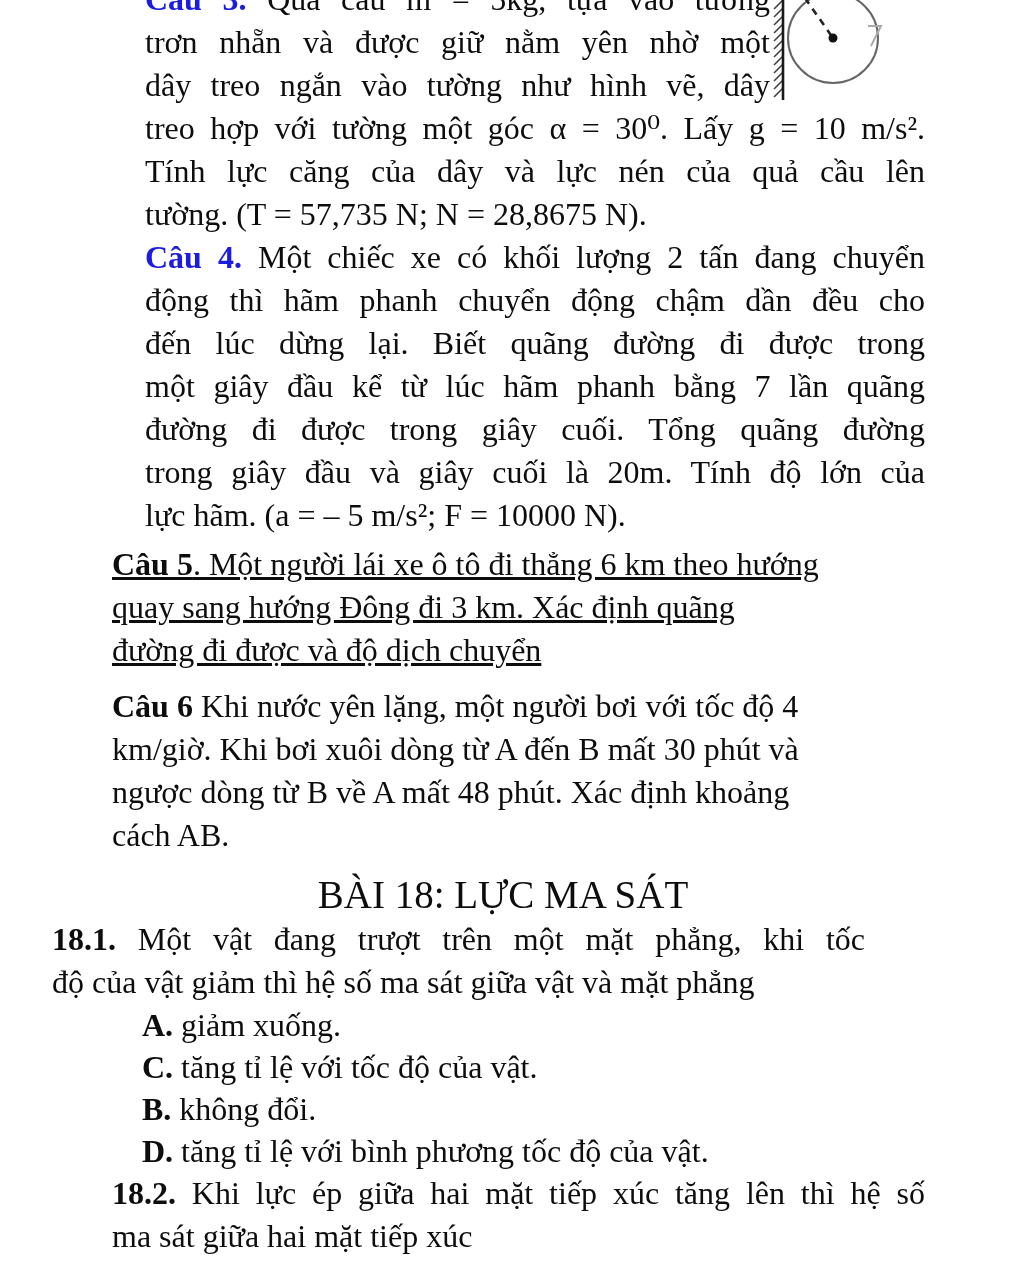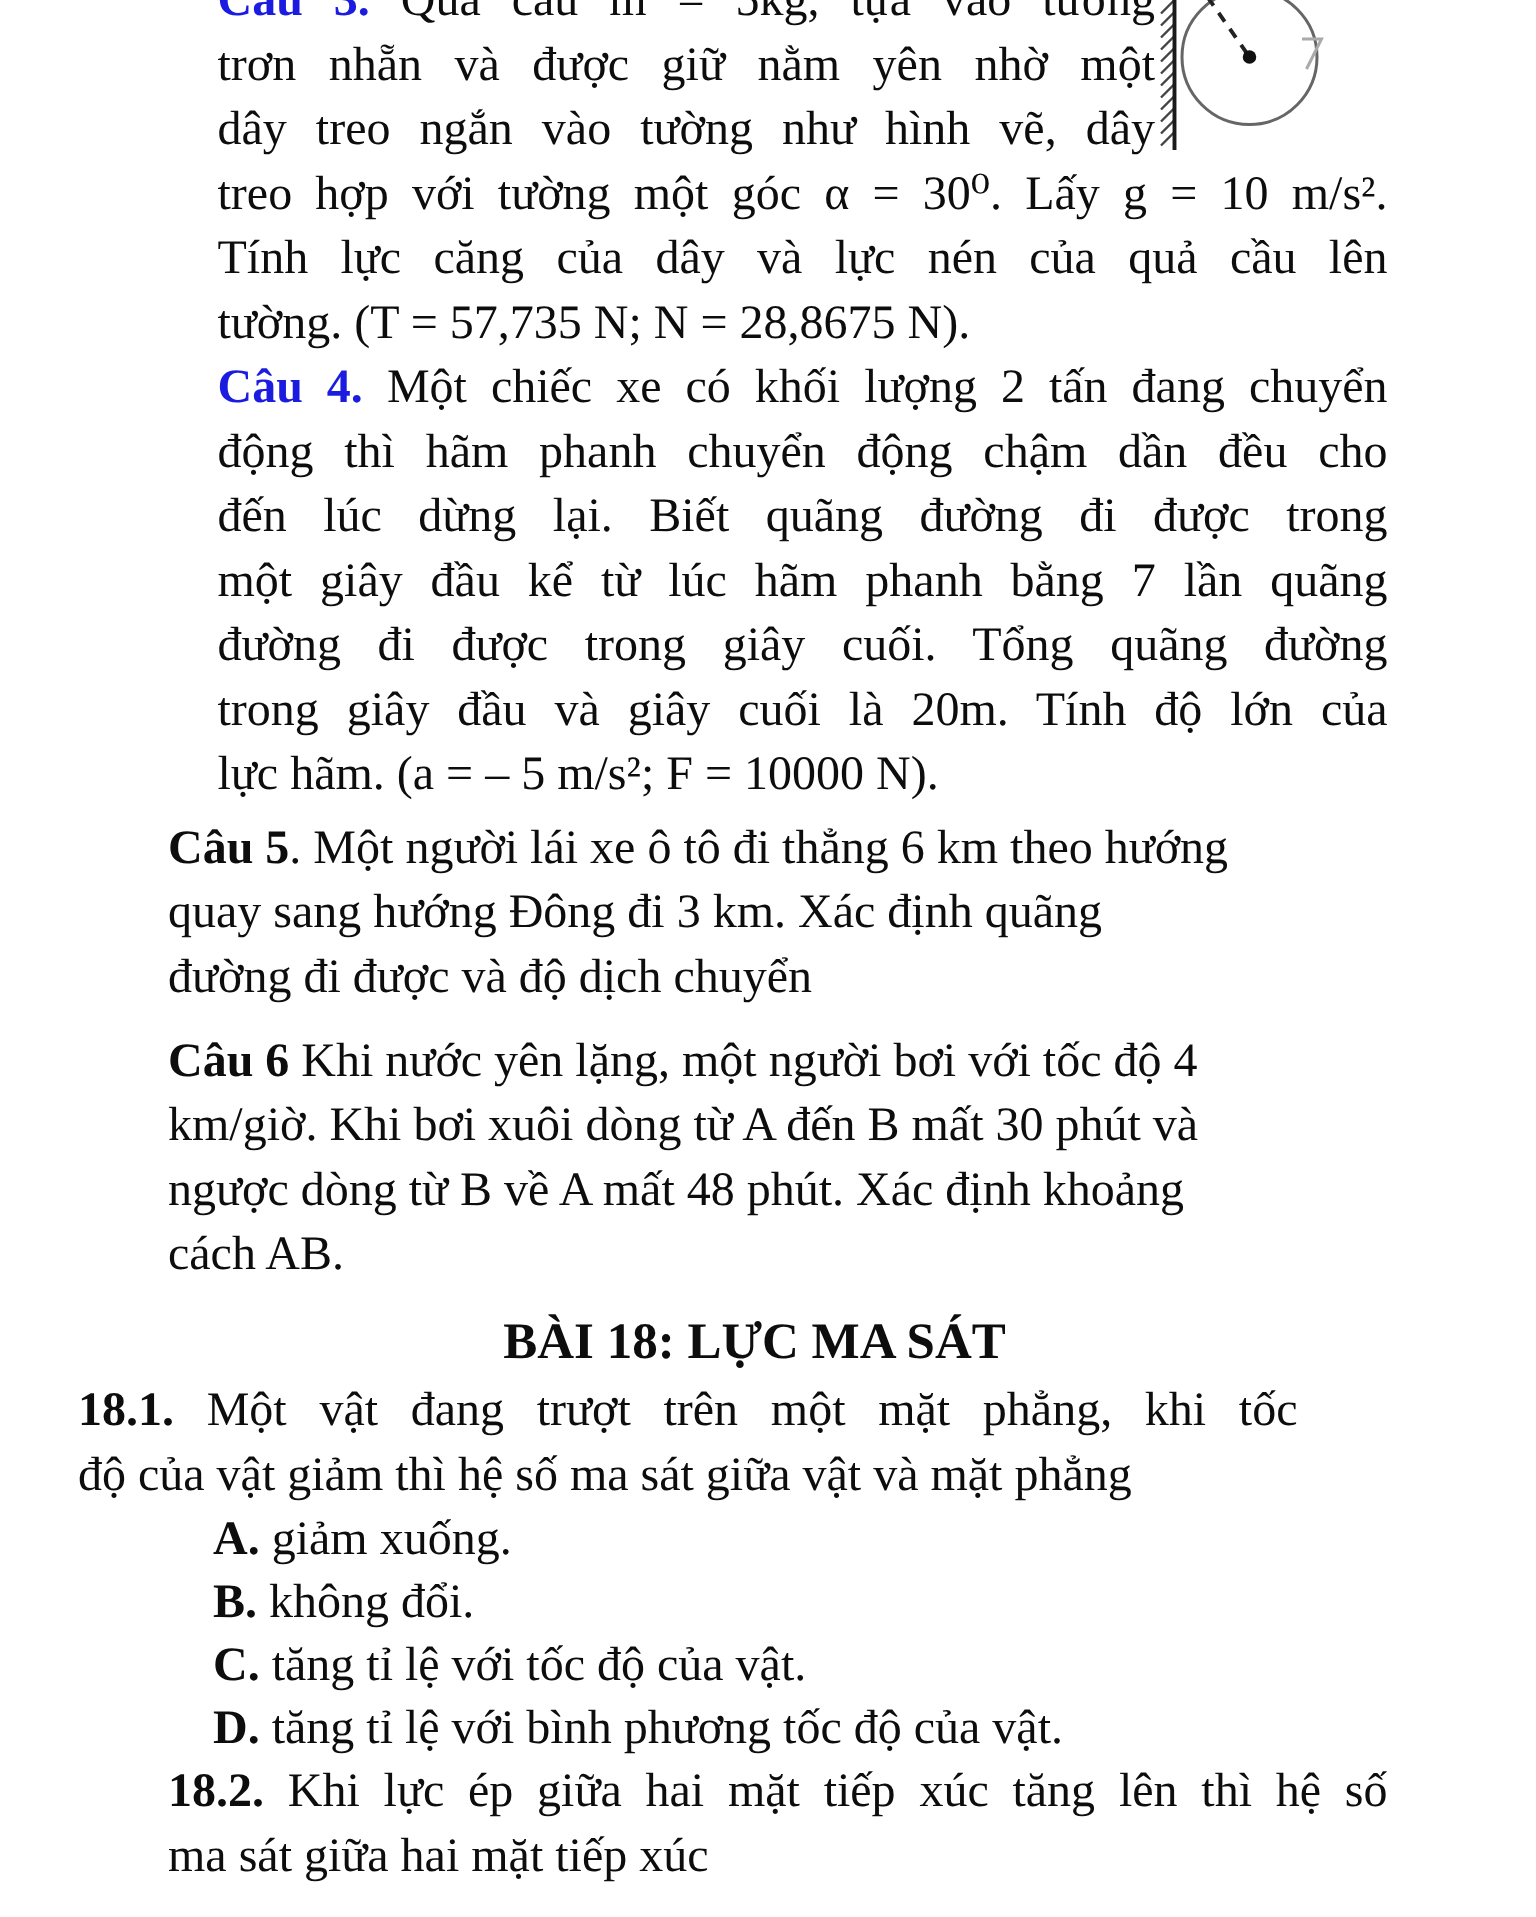--- a/index.html
+++ b/index.html
@@ -11,24 +11,24 @@
   body{
     width:1024px;height:1278px;overflow:hidden;background:#ffffff;
     font-family:"Liberation Serif","DejaVu Serif",serif;
     font-size:32px;color:var(--text);position:relative;
   }
   .ln{height:43px;line-height:43px;overflow:hidden;}
   .j{text-align:justify;text-align-last:justify;text-justify:inter-word;}
   .n625{width:625px;}
   #b-cau3{margin:-22px 0 0 145px;width:780px;}
   #b-cau4{margin:0 10px 0 145px;width:780px;}
-  #b-cau5{margin:6px 0 0 112px;width:830px;}
+  #b-cau5{margin:6px 0 0 112px;width:830px;text-decoration:underline;}
   #b-cau6{margin:13px 0 16px 112px;width:830px;}
   #b-heading{margin-top:14px;width:1006px;text-align:center;}
-  #b-heading .ln{font-weight:bold;font-size:34px;}
+  #b-heading .ln{font-weight:normal;font-size:39px;}
   #b-181{margin:2px 0 0 52px;width:813px;}
   #b-options{margin:0 0 0 142px;width:800px;}
   #b-options .ln{height:42px;line-height:42px;}
   #b-182{margin:0 0 0 112px;width:813px;}
   .lbl-blue{color:var(--blue);font-weight:bold;}
   .lbl-bold{font-weight:bold;}
   #figure{position:absolute;left:756px;top:0;width:150px;height:112px;}
 </style>
 </head>
 <body style="background: rgb(255, 255, 255);">
@@ -69,22 +69,22 @@
   <div class="ln">BÀI 18: LỰC MA SÁT</div>
 </div>
 
 <div id="b-181">
   <div class="ln j"><span class="lbl-bold">18.1.</span><span> Một vật đang trượt trên một mặt phẳng, khi tốc</span></div>
   <div class="ln">độ của vật giảm thì hệ số ma sát giữa vật và mặt phẳng</div>
 </div>
 
 <div id="b-options">
   <div class="ln"><span class="lbl-bold">A.</span><span> giảm xuống.</span></div>
+  <div class="ln"><span class="lbl-bold">C.</span><span> tăng tỉ lệ với tốc độ của vật.</span></div>
   <div class="ln"><span class="lbl-bold">B.</span><span> không đổi.</span></div>
-  <div class="ln"><span class="lbl-bold">C.</span><span> tăng tỉ lệ với tốc độ của vật.</span></div>
   <div class="ln"><span class="lbl-bold">D.</span><span> tăng tỉ lệ với bình phương tốc độ của vật.</span></div>
 </div>
 
 <div id="b-182">
   <div class="ln j"><span class="lbl-bold">18.2.</span><span> Khi lực ép giữa hai mặt tiếp xúc tăng lên thì hệ số</span></div>
   <div class="ln">ma sát giữa hai mặt tiếp xúc</div>
 </div>
 
 <svg id="figure" viewBox="0 0 150 112" aria-hidden="true">
   <path d="M27 0 L18 9 M27 8 L18 17 M27 16 L18 25 M27 24 L18 33 M27 32 L18 41 M27 40 L18 49 M27 48 L18 57 M27 56 L18 65 M27 64 L18 73 M27 72 L18 81 M27 80 L18 89 M27 88 L18 97" stroke="#444444" stroke-width="1.6" fill="none"></path>

